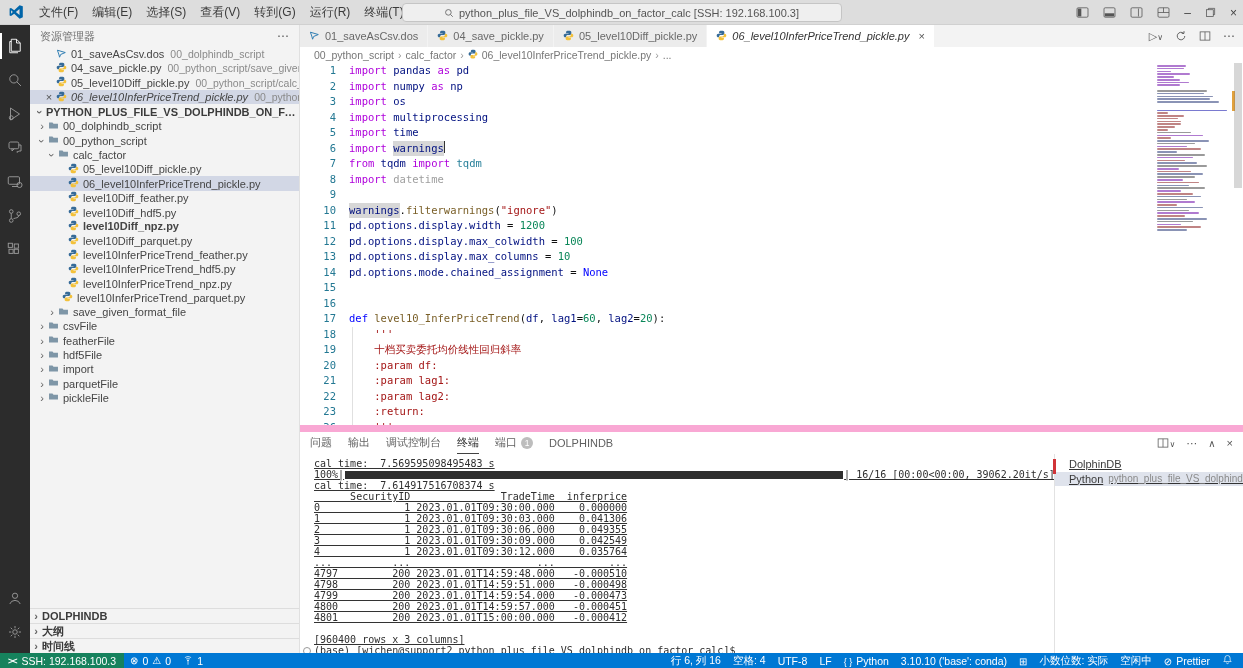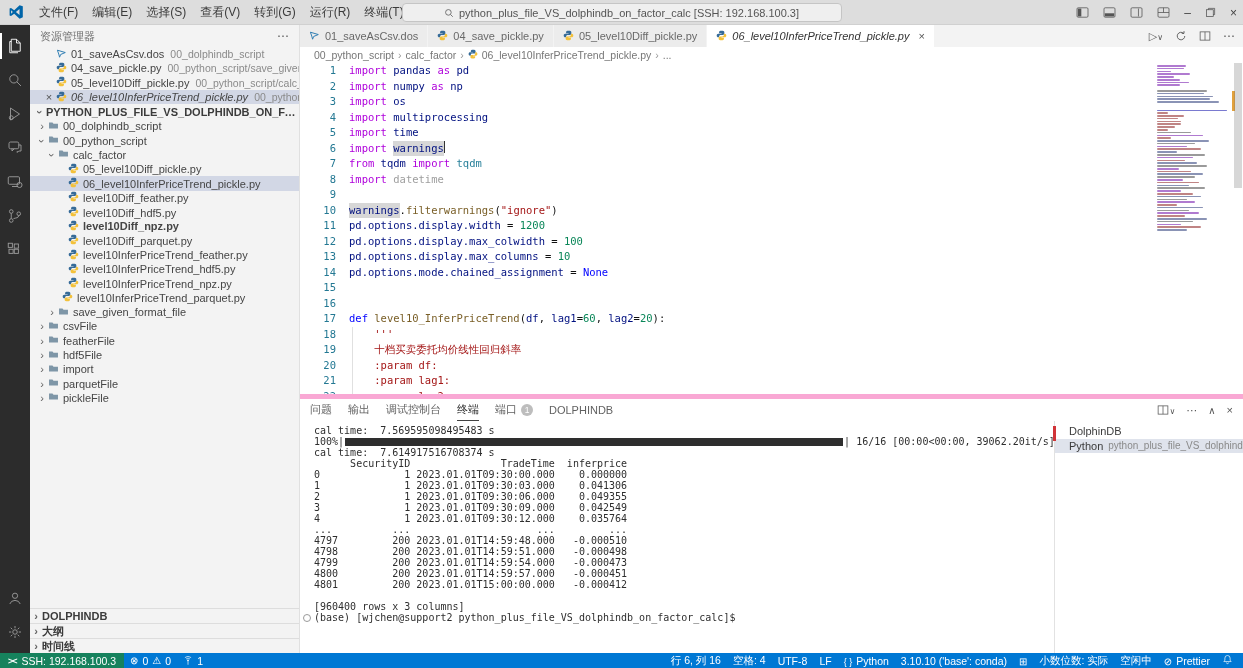--- a/index.html
+++ b/index.html
@@ -71,27 +71,27 @@
   .tok-hl{color:#001080;background:#d7d7d7;}
   .cursor{display:inline-block;width:1px;height:12px;background:#333;vertical-align:text-bottom;}
   .indent-guide{position:absolute;width:1px;background:#e0e0e0;}
   .minimap{position:absolute;top:2px;right:12px;width:74px;}
   .mm-line{height:1.6px;margin-bottom:1.2px;border-radius:1px;}
   .mm-mark{position:absolute;right:-4px;width:3px;background:#e2a13c;}
   .vscroll{position:absolute;right:0;top:0;width:10px;height:100%;}
   .vthumb{position:absolute;top:0;left:1px;width:8px;height:125px;background:rgba(110,110,110,.28);}
 
   
-  .panel{height:259px;flex:none;border-top:5px solid #f9a8d4;background:#fff;display:flex;flex-direction:column;box-sizing:border-box;}
+  .panel{height:228px;flex:none;border-top:7px solid #f9a8d4;background:#fff;display:flex;flex-direction:column;box-sizing:border-box;}
   .panel-header{height:22px;flex:none;display:flex;align-items:center;padding:0 10px;font-size:11px;color:#616161;position:relative;}
   .ptab{margin-right:16px;height:100%;display:flex;align-items:center;gap:4px;border-bottom:1px solid transparent;box-sizing:border-box;}
   .ptab.active{color:#2f2f2f;border-bottom-color:#424242;}
   .pbadge{background:#bdbdbd;color:#fff;width:12px;height:12px;border-radius:50%;font-size:8.5px;display:inline-flex;align-items:center;justify-content:center;}
   .panel-actions{position:absolute;right:10px;top:0;height:22px;display:flex;align-items:center;gap:11px;color:#555;}
-  .panel-body{flex:1;display:flex;min-height:0;}
+  .panel-body{flex:1;display:flex;min-height:0;text-decoration:underline;}
   .terminal{flex:1;padding:4px 0 0 14px;font-family:"DejaVu Sans Mono",monospace;font-size:10px;line-height:11px;color:#2e2e2e;white-space:pre;position:relative;overflow:hidden;}
   .term-line{height:11px;}
   .pbar{display:inline-block;width:498px;height:8px;background:#2e2e2e;vertical-align:middle;margin:0 1px;}
   .cmd-dot{position:absolute;left:3px;width:6px;height:6px;border:1px solid #9a9a9a;border-radius:50%;margin-top:2px;}
   .term-list{width:188px;flex:none;border-left:1px solid #e2e2e2;padding-top:3px;position:relative;font-size:11px;}
   .tl-row{height:14.5px;display:flex;align-items:center;padding-left:9px;gap:5px;white-space:nowrap;overflow:hidden;color:#3b3b3b;}
   .tl-row .desc{color:#8a8a8a;font-size:10px;}
   .tl-row.sel{background:#dfe3ec;}
   .tl-err{position:absolute;left:-2px;top:5px;width:3px;height:15px;background:#d13438;}
 

